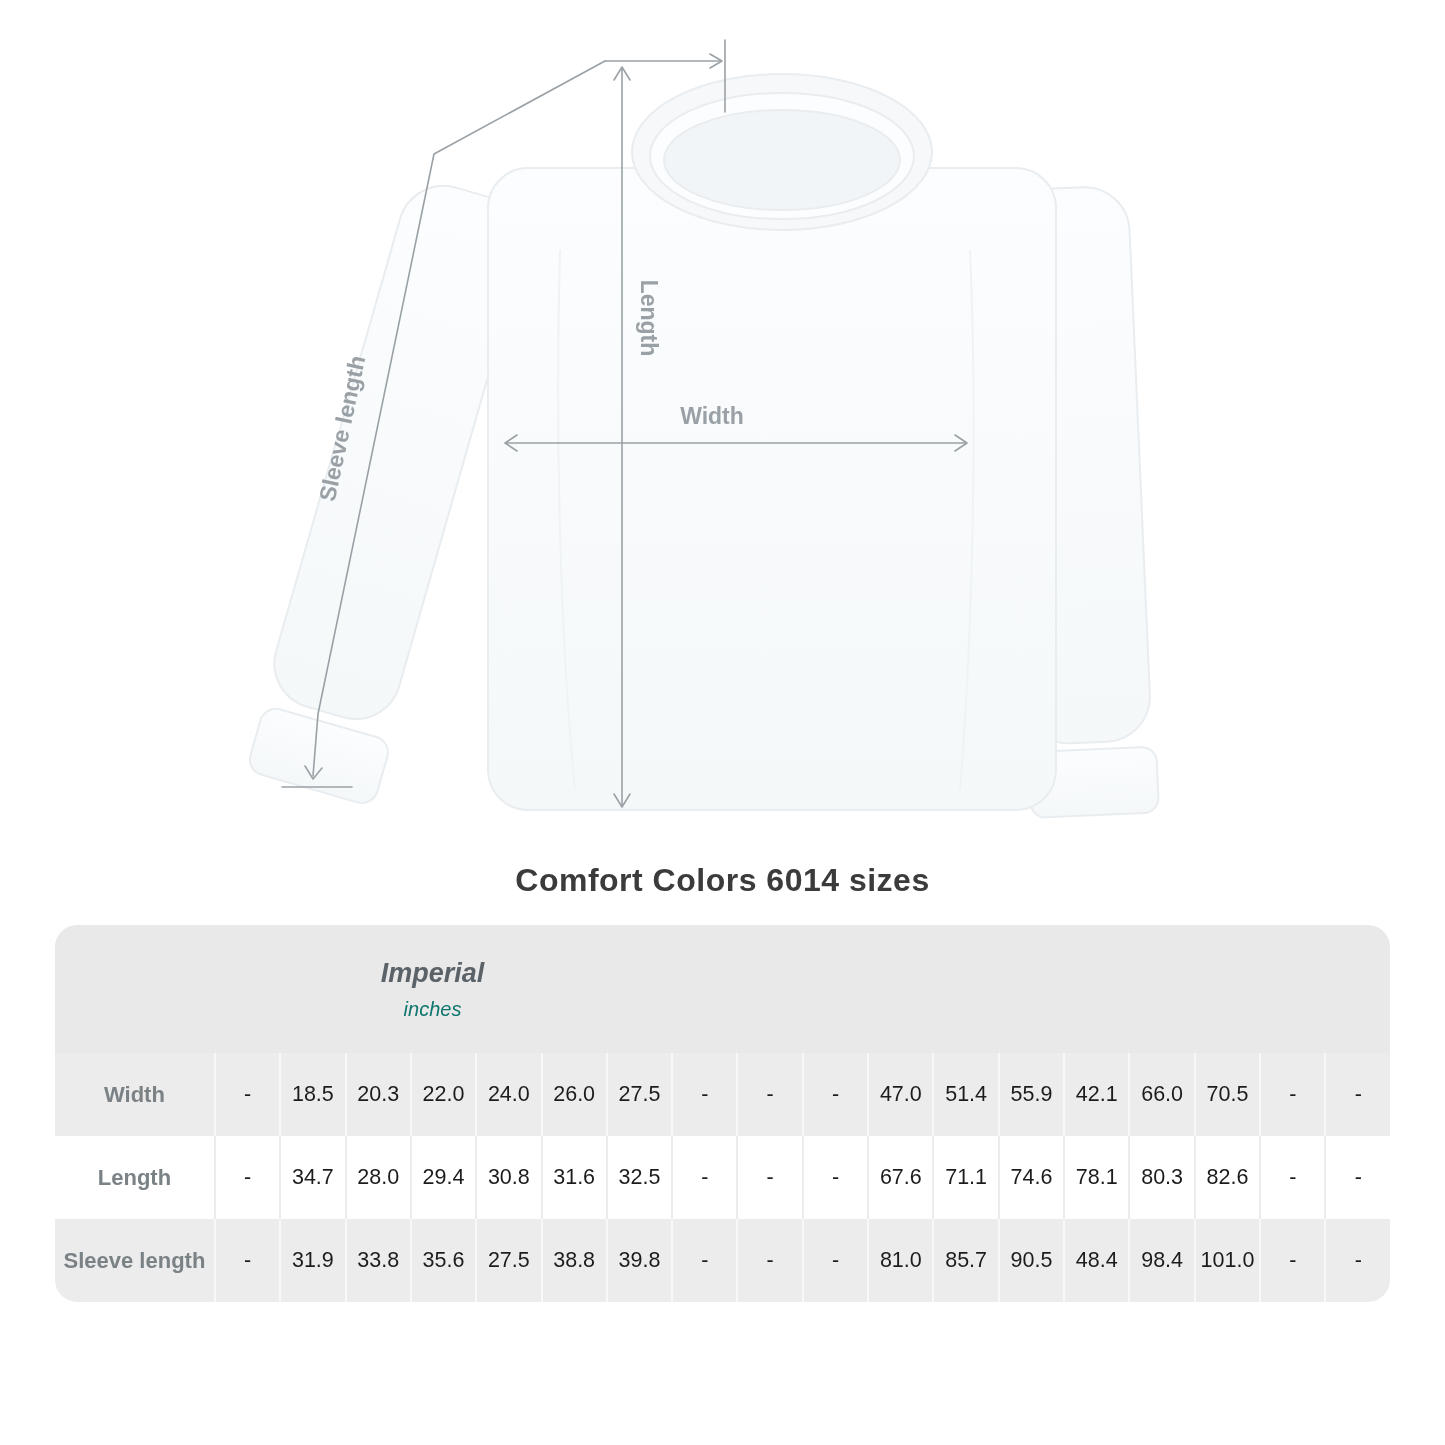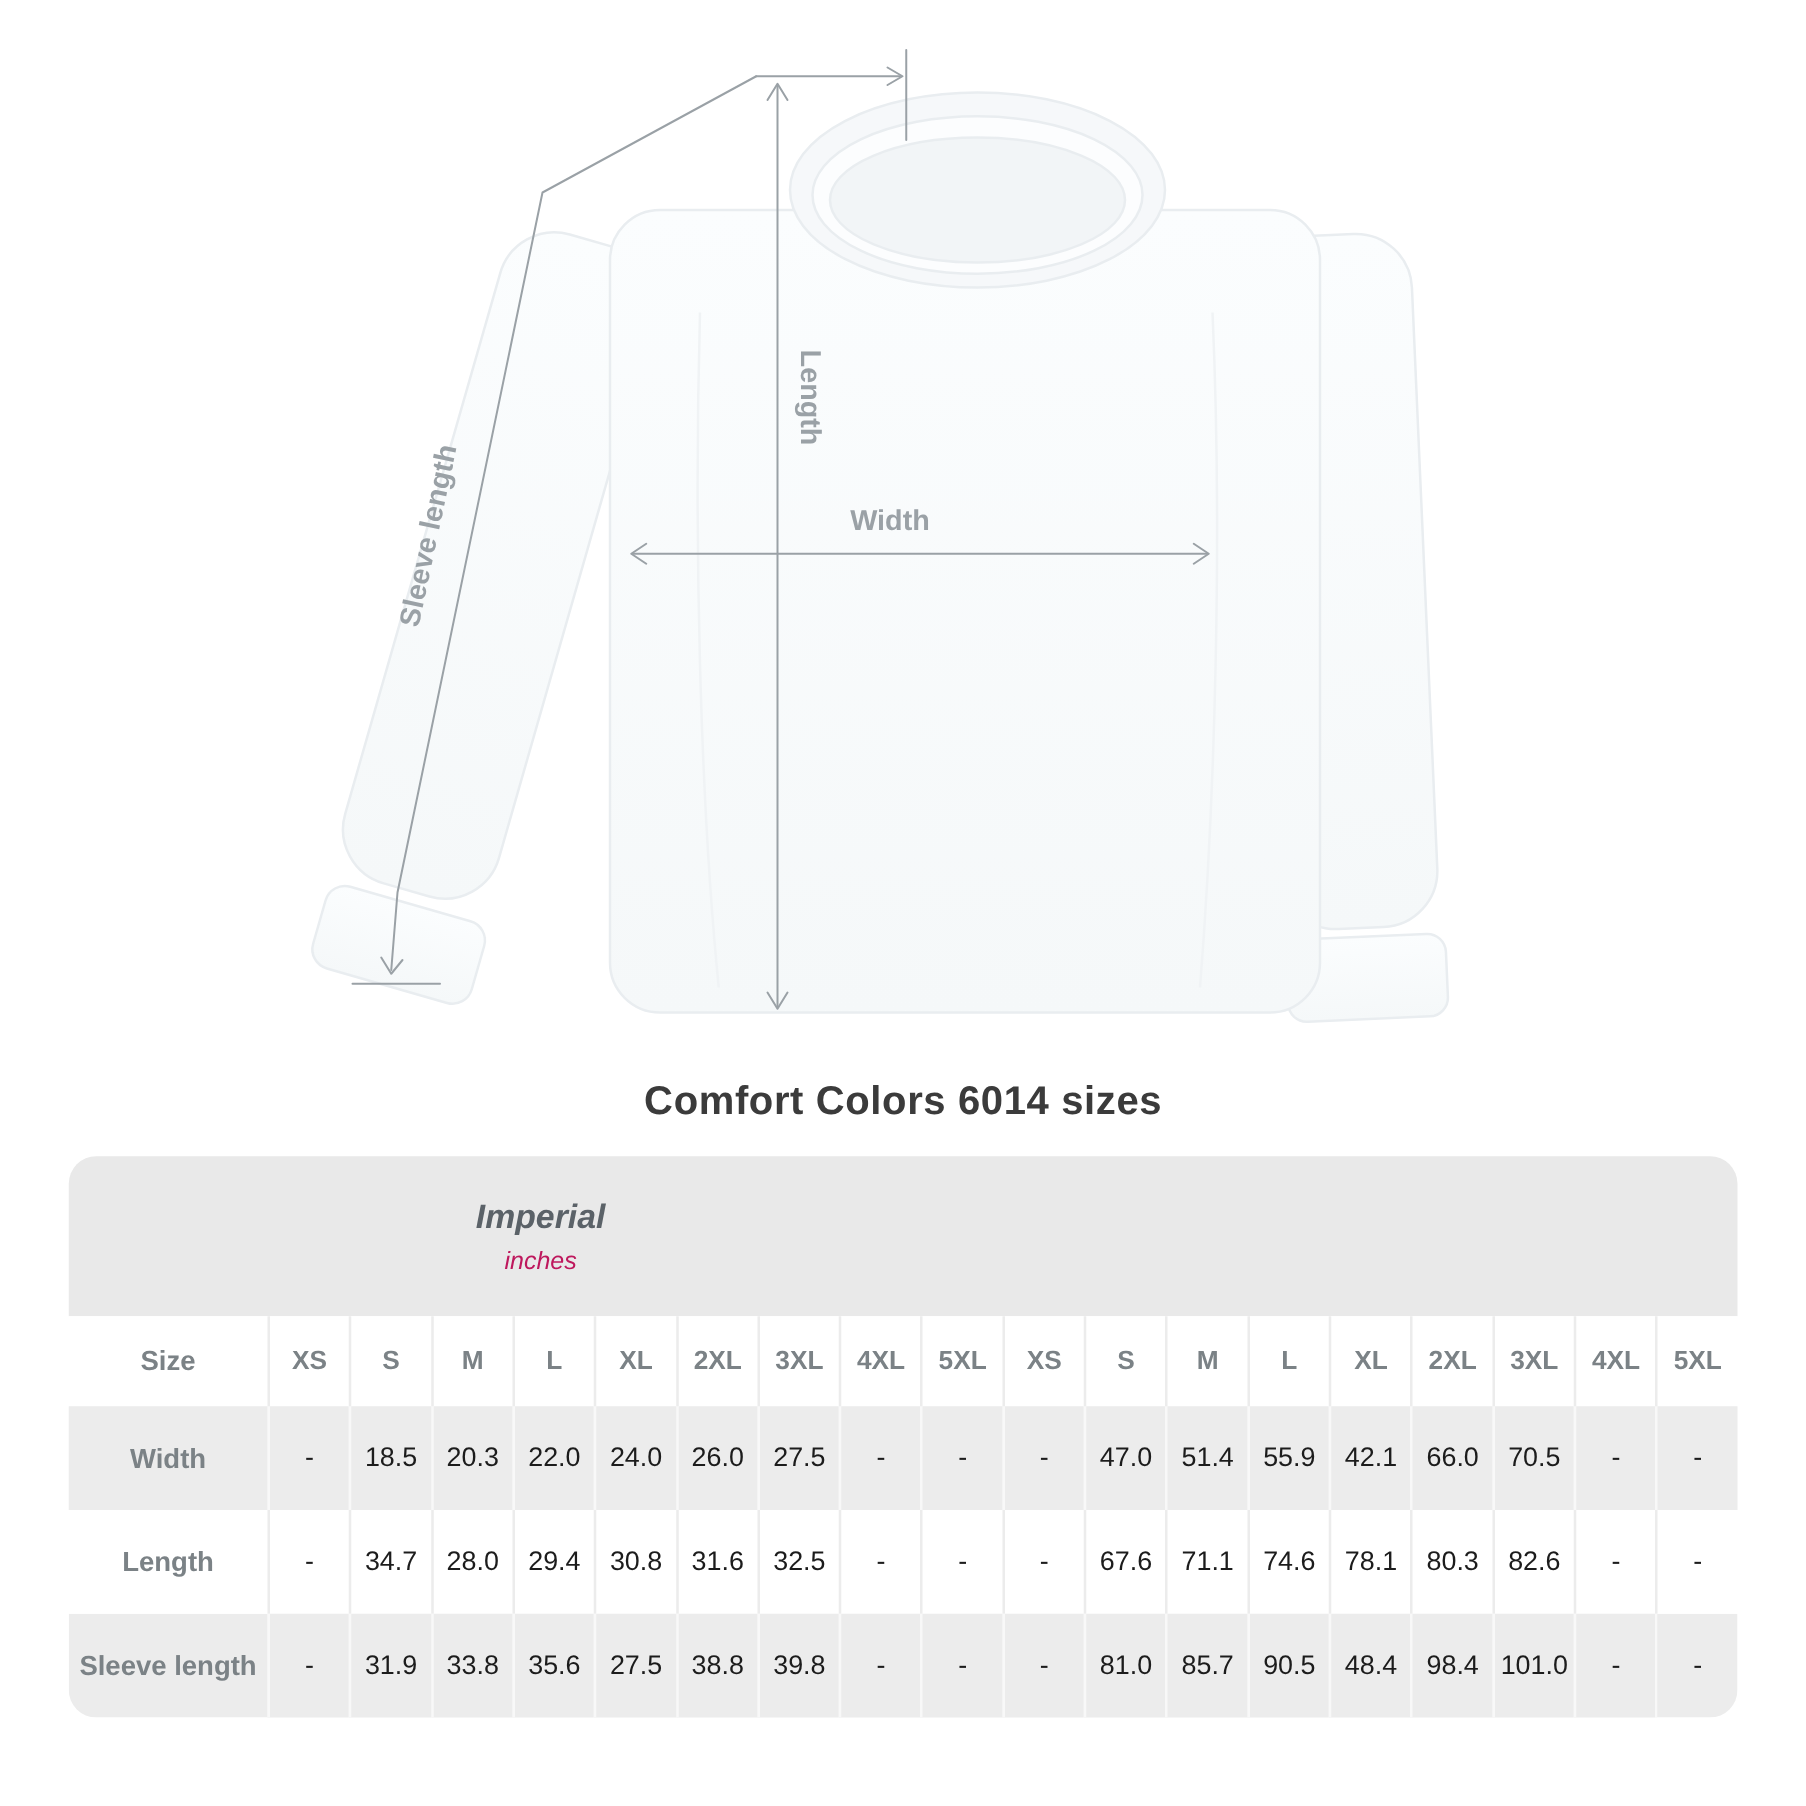--- a/index.html
+++ b/index.html
@@ -23,21 +23,21 @@
 
   .size-table{width:1335px;margin:26px auto 0 auto;}
   .unit-header{
     display:flex;height:128px;background:#e9e9e9;
     border-radius:22px 22px 0 0;
   }
   .unit-group{display:flex;flex-direction:column;align-items:center;justify-content:center;text-align:center;}
   .unit-group.imperial{width:56.55%;}
   .unit-group.metric{width:43.45%;}
   .unit-name{font-size:27px;font-weight:bold;font-style:italic;color:#5b6268;}
-  .unit-sub{font-size:20px;font-style:italic;color:#be185d;margin-top:9px;}
+  .unit-sub{font-size:20px;font-style:italic;color:#0f766e;margin-top:9px;}
 
   table.grid{width:100%;border-collapse:separate;border-spacing:0;table-layout:fixed;}
   table.grid td{text-align:center;vertical-align:middle;padding:0;}
   tr.sizes-row{height:72px;background:#ffffff;}
   tr.sizes-row td{border-left:2px solid #ececec;}
   tr.row-gray{height:83px;background:#ececec;}
   tr.row-gray td{border-left:2px solid #f8f8f8;}
   tr.row-white{height:83px;background:#ffffff;}
   tr.row-white td{border-left:2px solid #ececec;}
   table.grid tr td:first-child{border-left:none;}
@@ -127,41 +127,20 @@
         <col>
         <col>
         <col>
         <col>
         <col>
         <col>
         <col>
         <col>
     </colgroup>
     <tbody>
-      <tr class="sizes-row">
-        <td class="rl">Size</td>
-        <td class="sz">XS</td>
-        <td class="sz">S</td>
-        <td class="sz">M</td>
-        <td class="sz">L</td>
-        <td class="sz">XL</td>
-        <td class="sz">2XL</td>
-        <td class="sz">3XL</td>
-        <td class="sz">4XL</td>
-        <td class="sz">5XL</td>
-        <td class="sz">XS</td>
-        <td class="sz">S</td>
-        <td class="sz">M</td>
-        <td class="sz">L</td>
-        <td class="sz">XL</td>
-        <td class="sz">2XL</td>
-        <td class="sz">3XL</td>
-        <td class="sz">4XL</td>
-        <td class="sz">5XL</td>
-      </tr>
 
       <tr class="row-gray">
         <td class="rl">Width</td>
         <td class="val">-</td>
         <td class="val">18.5</td>
         <td class="val">20.3</td>
         <td class="val">22.0</td>
         <td class="val">24.0</td>
         <td class="val">26.0</td>
         <td class="val">27.5</td>

